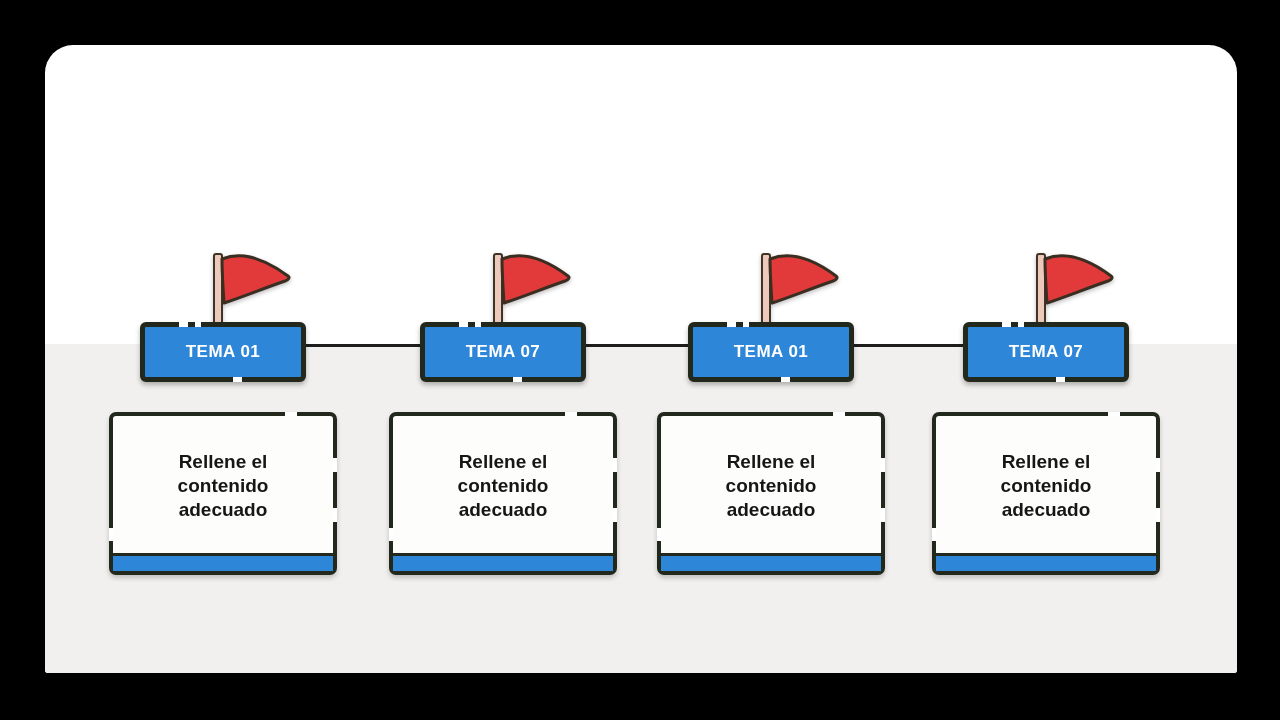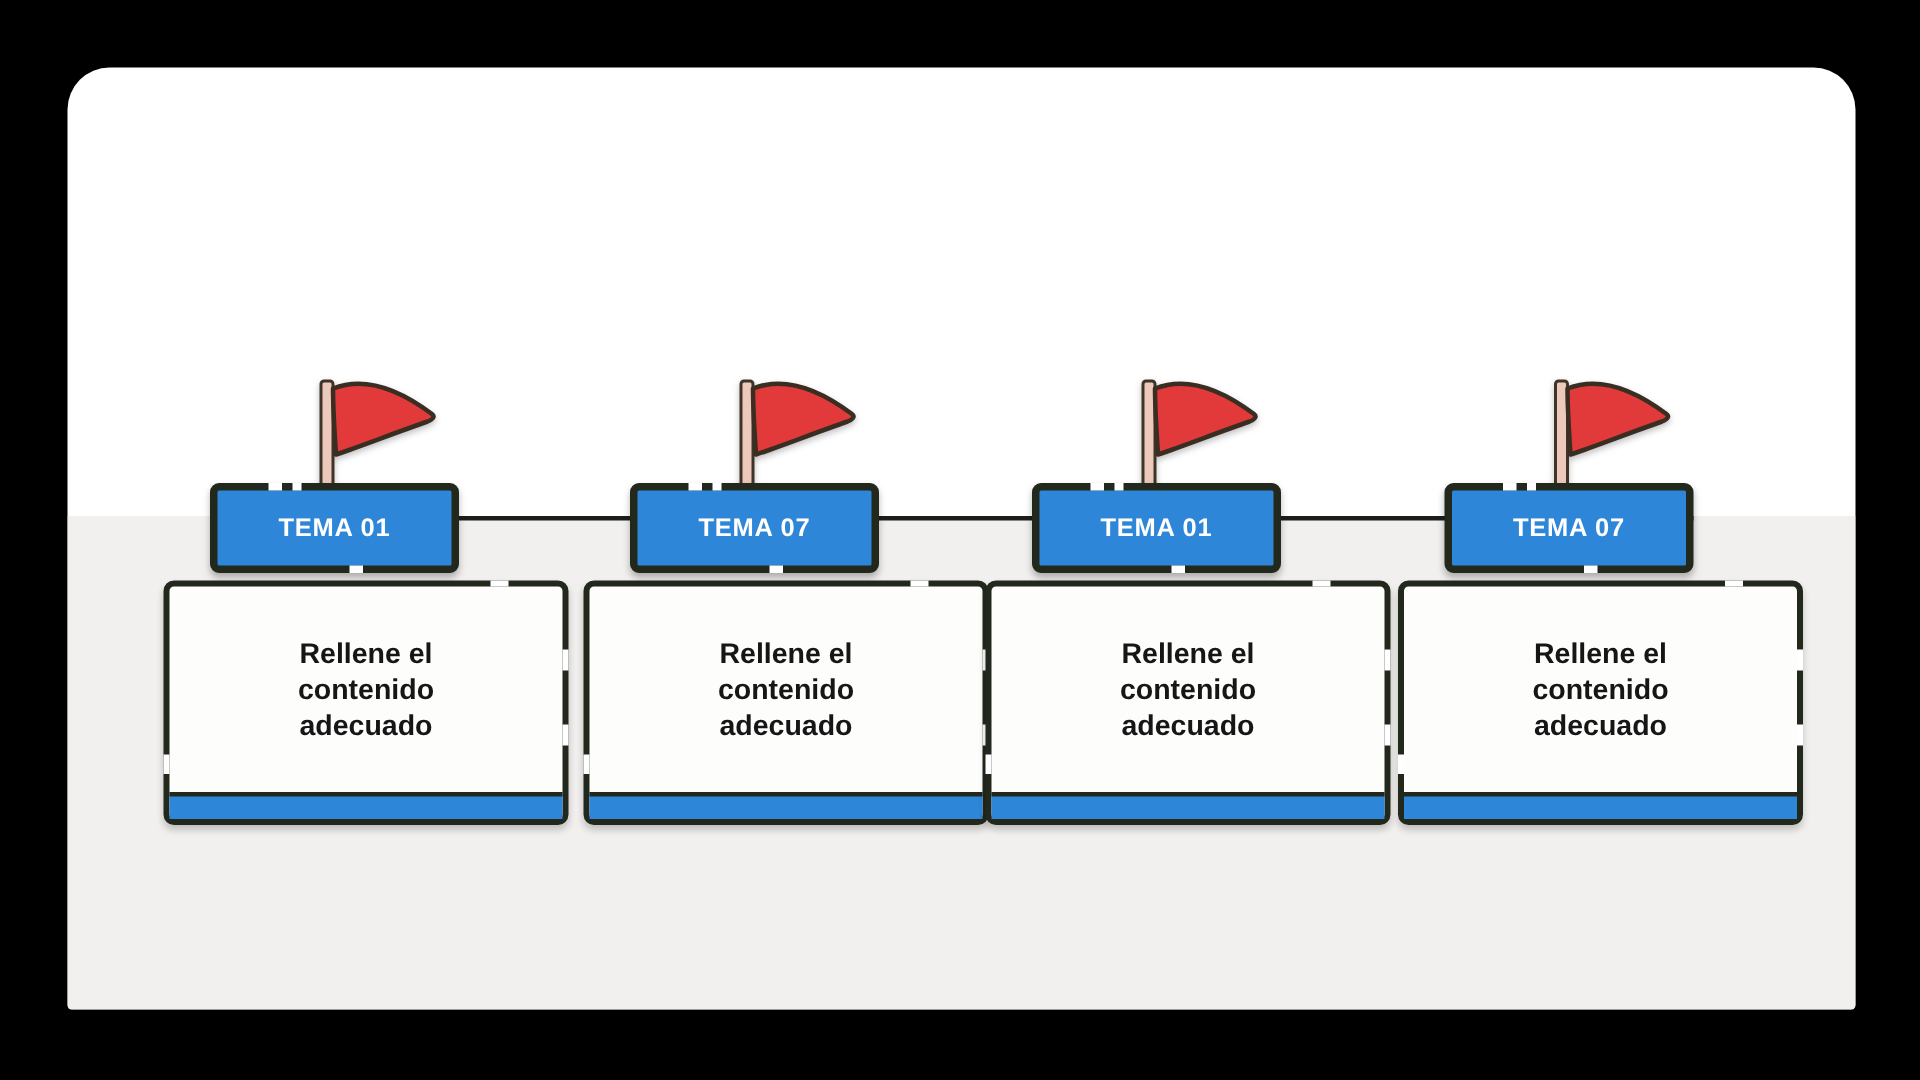--- a/index.html
+++ b/index.html
@@ -31,21 +31,21 @@
     filter:drop-shadow(0 2px 2px rgba(0,0,0,.25));
   }
   .pill{
     position:absolute;top:277px;left:calc(var(--cx) - 83px);width:166px;height:60px;
     box-sizing:border-box;background:#2e86d8;border:5px solid #23281d;border-radius:6px;
     display:flex;align-items:center;justify-content:center;z-index:4;
     box-shadow:0 3px 5px rgba(0,0,0,.28);
   }
   .pill-label{color:#fff;font-size:17px;font-weight:700;letter-spacing:.5px;}
   .card{
-    position:absolute;top:342px;left:calc(var(--cx) - 114px);width:270px;height:163px;
+    position:absolute;top:367px;left:calc(var(--cx) - 114px);width:228px;height:163px;
     box-sizing:border-box;background:#fdfdfc;border:4px solid #23281d;border-radius:7px;
     z-index:3;box-shadow:0 3px 5px rgba(0,0,0,.2);
   }
   .card-text{
     width:130px;margin:34px auto 0 auto;text-align:center;
     font-size:19px;line-height:24px;font-weight:800;color:#161616;
   }
   .card-bar{
     position:absolute;left:0;right:0;bottom:0;height:15px;background:#2e86d8;
     border-top:3px solid #23281d;z-index:1;

